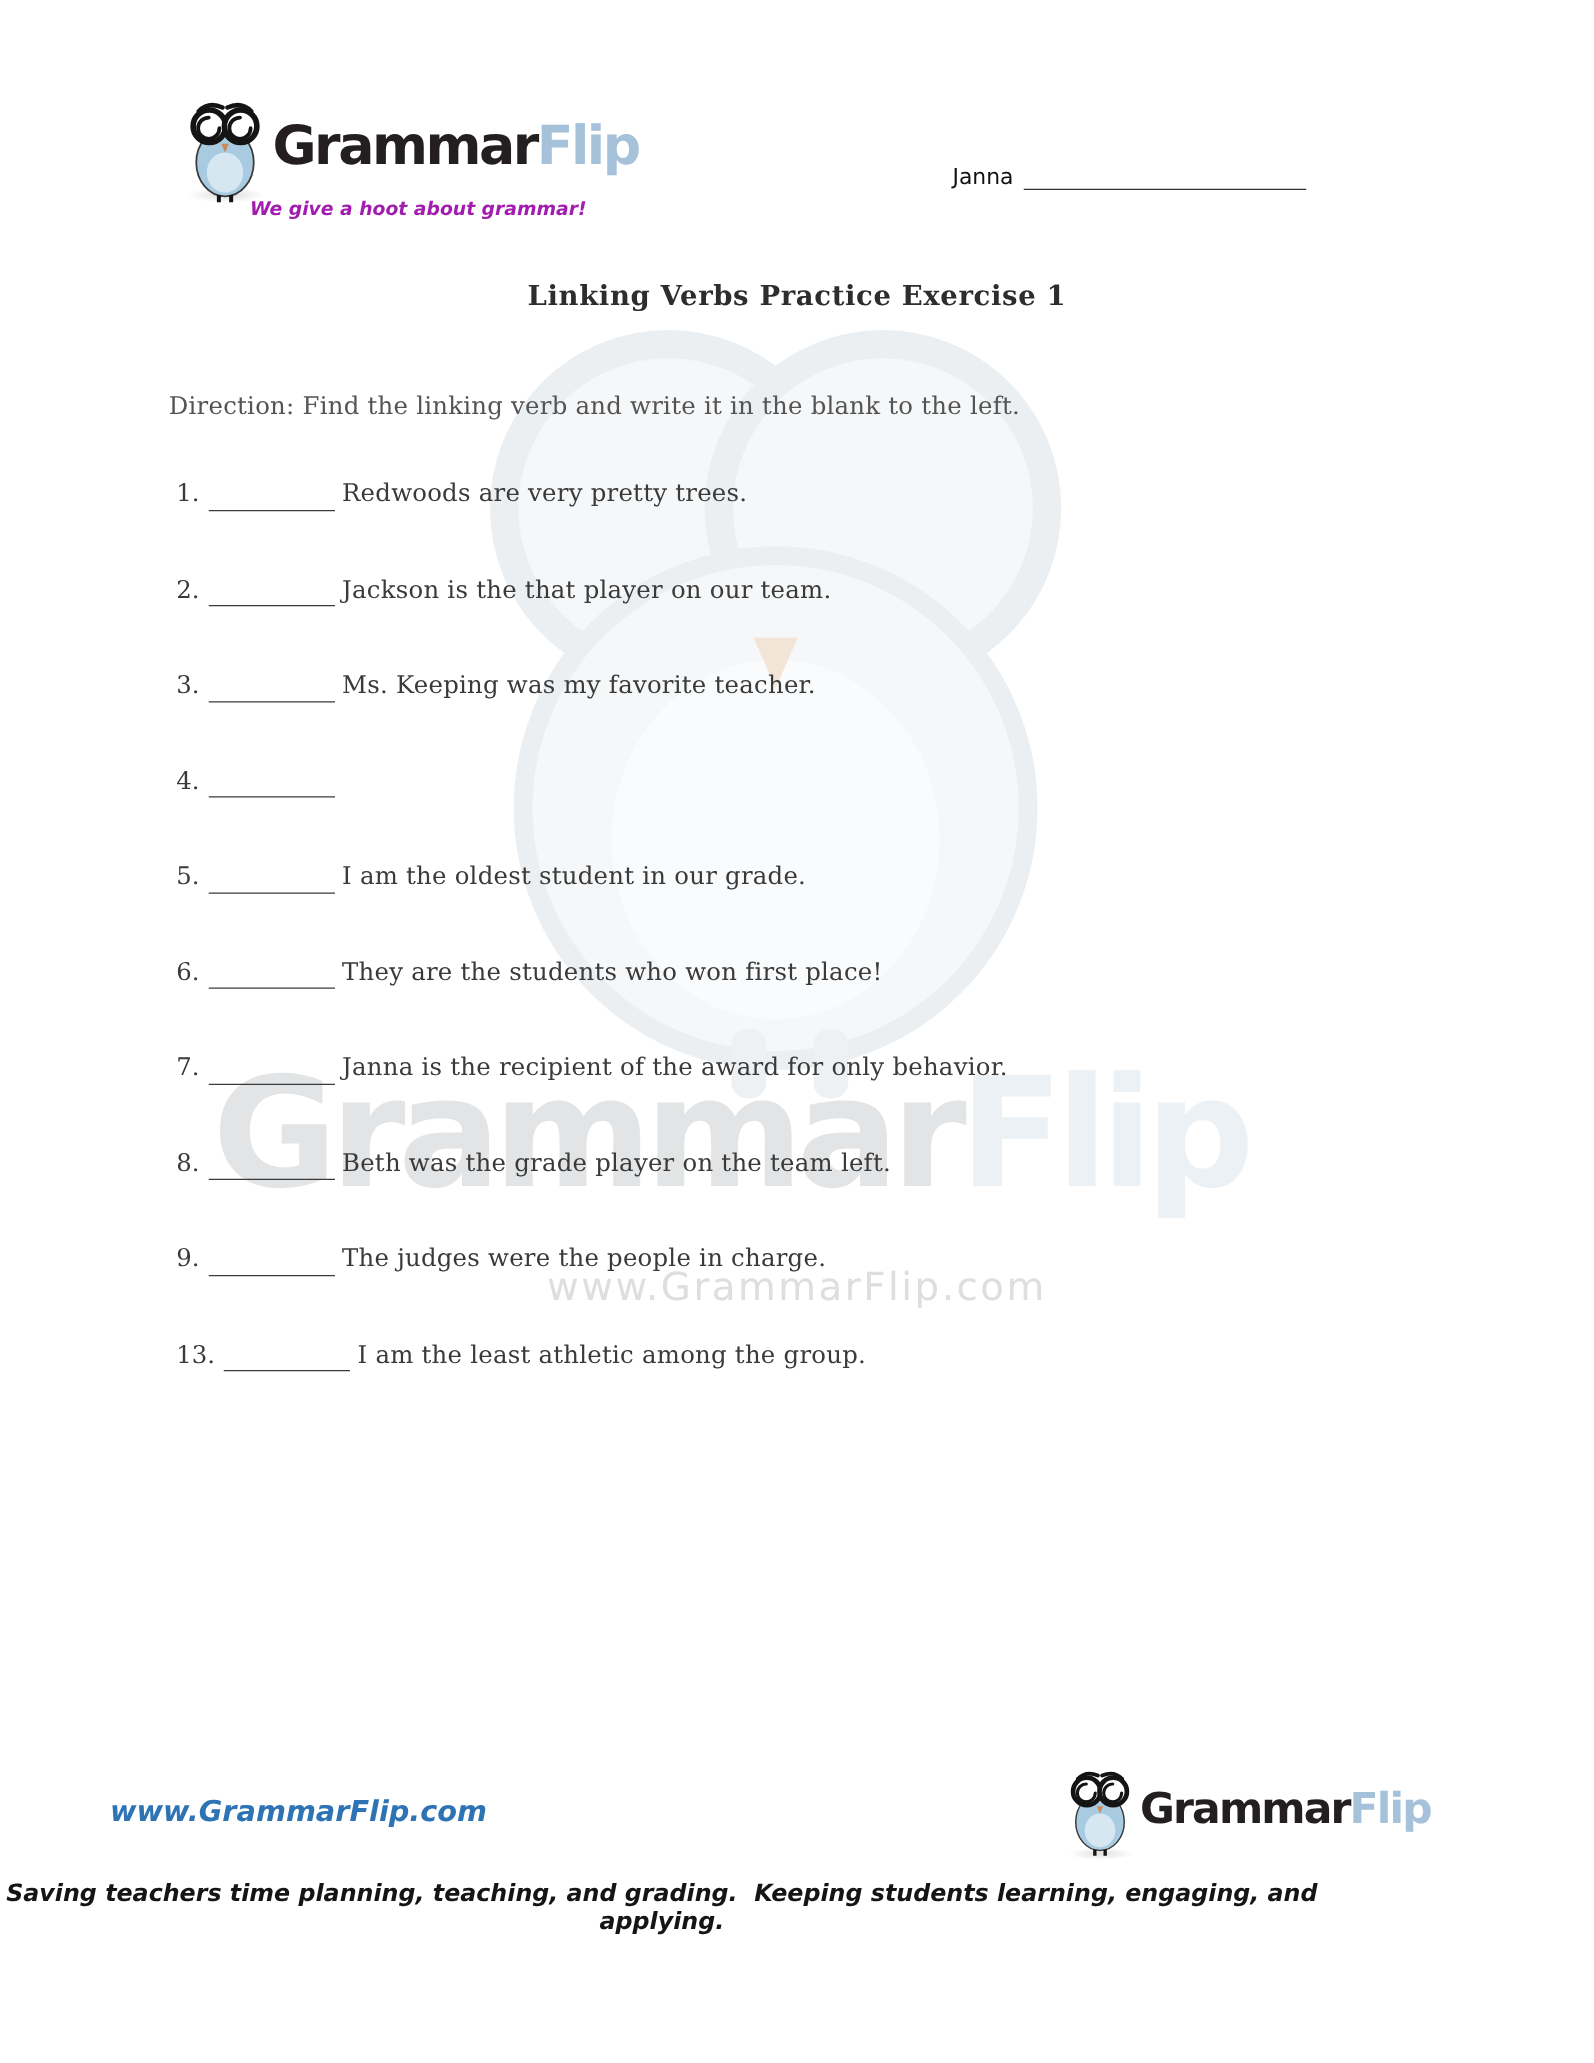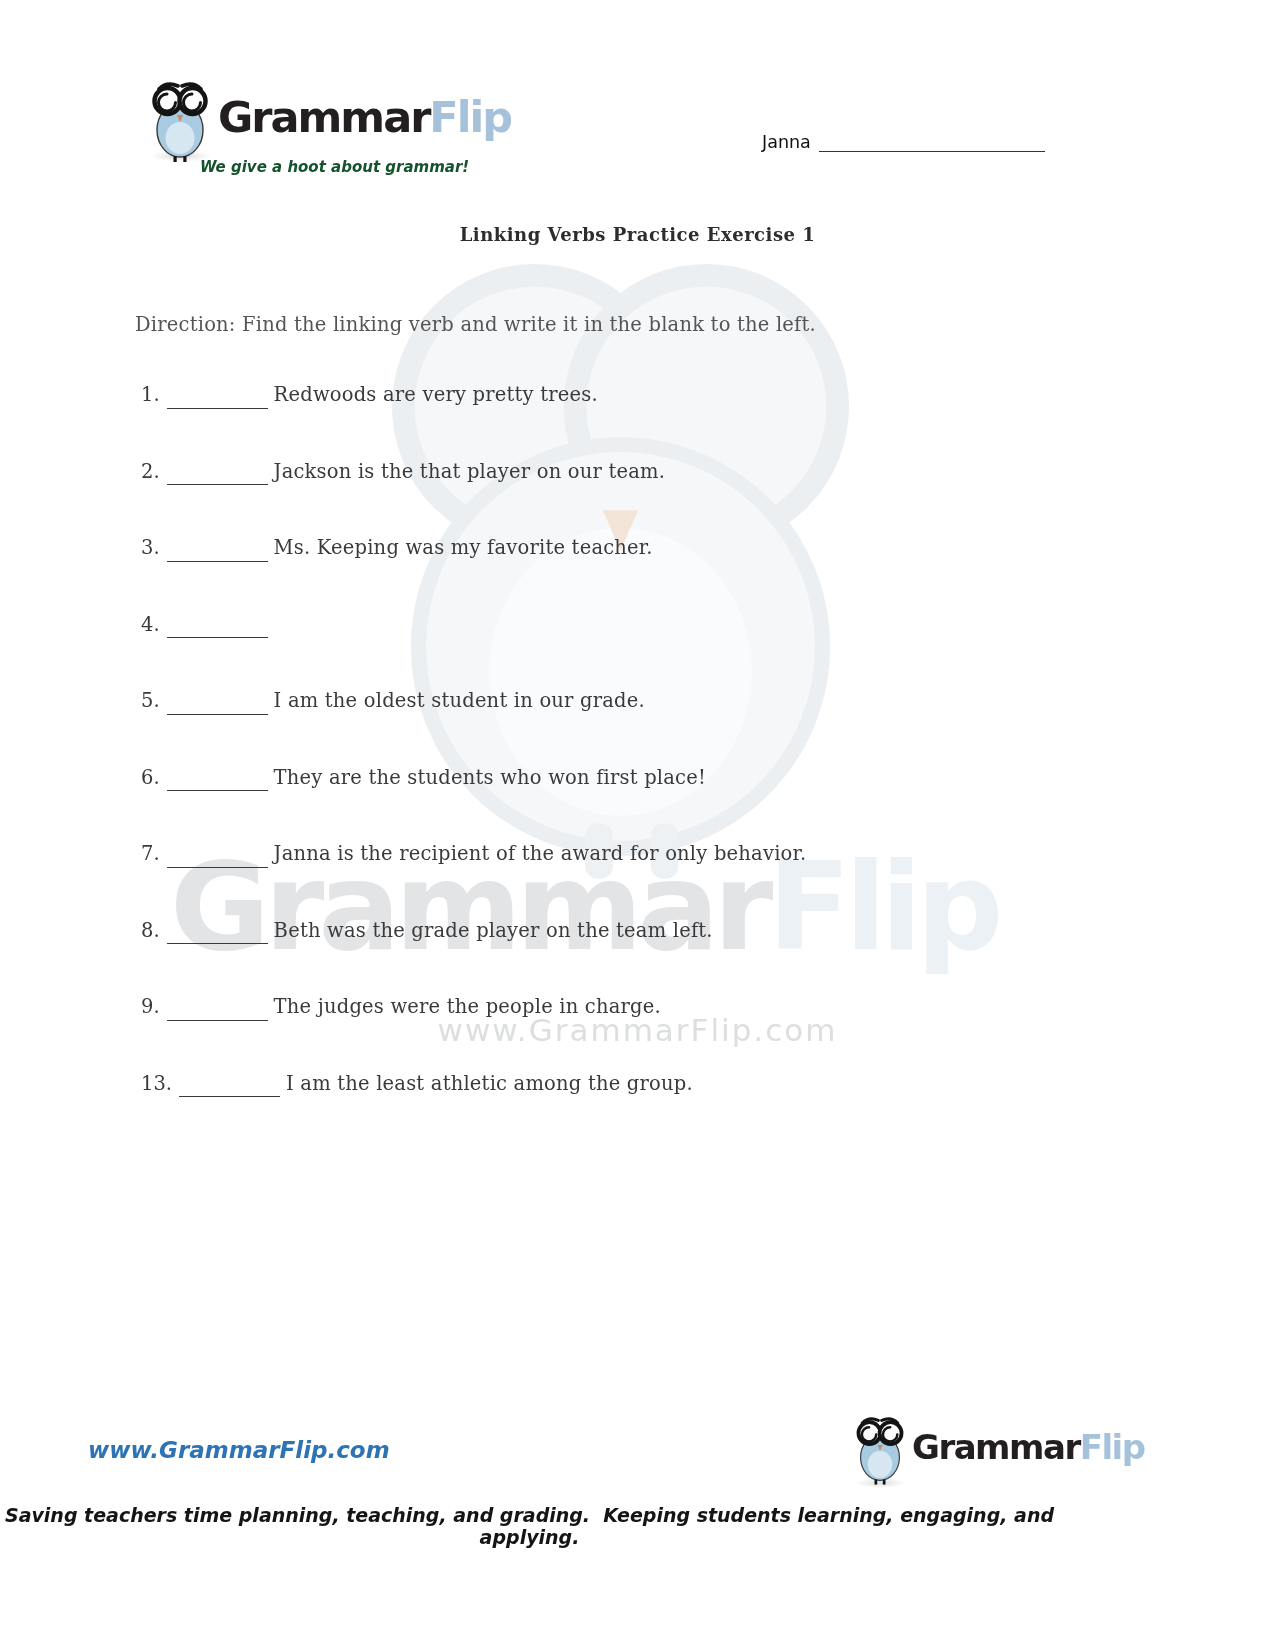--- a/index.html
+++ b/index.html
@@ -29,32 +29,32 @@
     font-family:"DejaVu Sans","Liberation Sans",sans-serif;font-weight:bold;
     color:#231f20;letter-spacing:-2px;white-space:nowrap;
   }
   .logo-top .logo-wordmark{font-size:43px;margin:12px 0 0 6px;}
   .logo-wordmark .flip{color:#a5c2da;}
   .logo-shadow{position:absolute;left:150px;top:150px;width:62px;height:12px;z-index:1;
     background:radial-gradient(ellipse at center,rgba(90,90,90,.22),rgba(0,0,0,0) 70%);}
   .logo-tagline{
     position:absolute;left:200px;top:158px;z-index:2;
     font-family:"DejaVu Sans","Liberation Sans",sans-serif;font-style:italic;font-weight:600;
-    font-size:15px;color:#14532d;
+    font-size:15px;color:#a21caf;
   }
   .name-row{
     position:absolute;left:762px;top:131px;display:flex;align-items:flex-end;z-index:2;
     font-family:"DejaVu Sans","Liberation Sans",sans-serif;font-size:17.5px;color:#111;
   }
   .name-underline{width:226px;border-bottom:1.6px solid #333;margin-left:8px;height:20px;}
 
   
   .ws-title{
     position:absolute;left:0;top:224px;width:1275px;text-align:center;z-index:2;
-    font-size:18px;font-weight:bold;color:#2d2d2d;letter-spacing:.5px;
+    font-size:22px;font-weight:bold;color:#2d2d2d;letter-spacing:.5px;
   }
   .ws-direction{position:absolute;left:135px;top:313px;z-index:2;font-size:19.5px;color:#545454;letter-spacing:.2px;}
   .items{position:absolute;left:141px;top:382px;right:90px;z-index:2;}
   .item-row{display:flex;align-items:baseline;margin-bottom:50px;font-size:19.5px;color:#3a3a3a;line-height:26.5px;}
   .item-num{margin-right:7px;flex:none;}
   .item-blank{width:101px;border-bottom:1.5px solid #3a3a3a;align-self:stretch;margin-right:6px;flex:none;}
   .item-sentence{letter-spacing:.2px;white-space:nowrap;}
 
   
   .footer-url{

